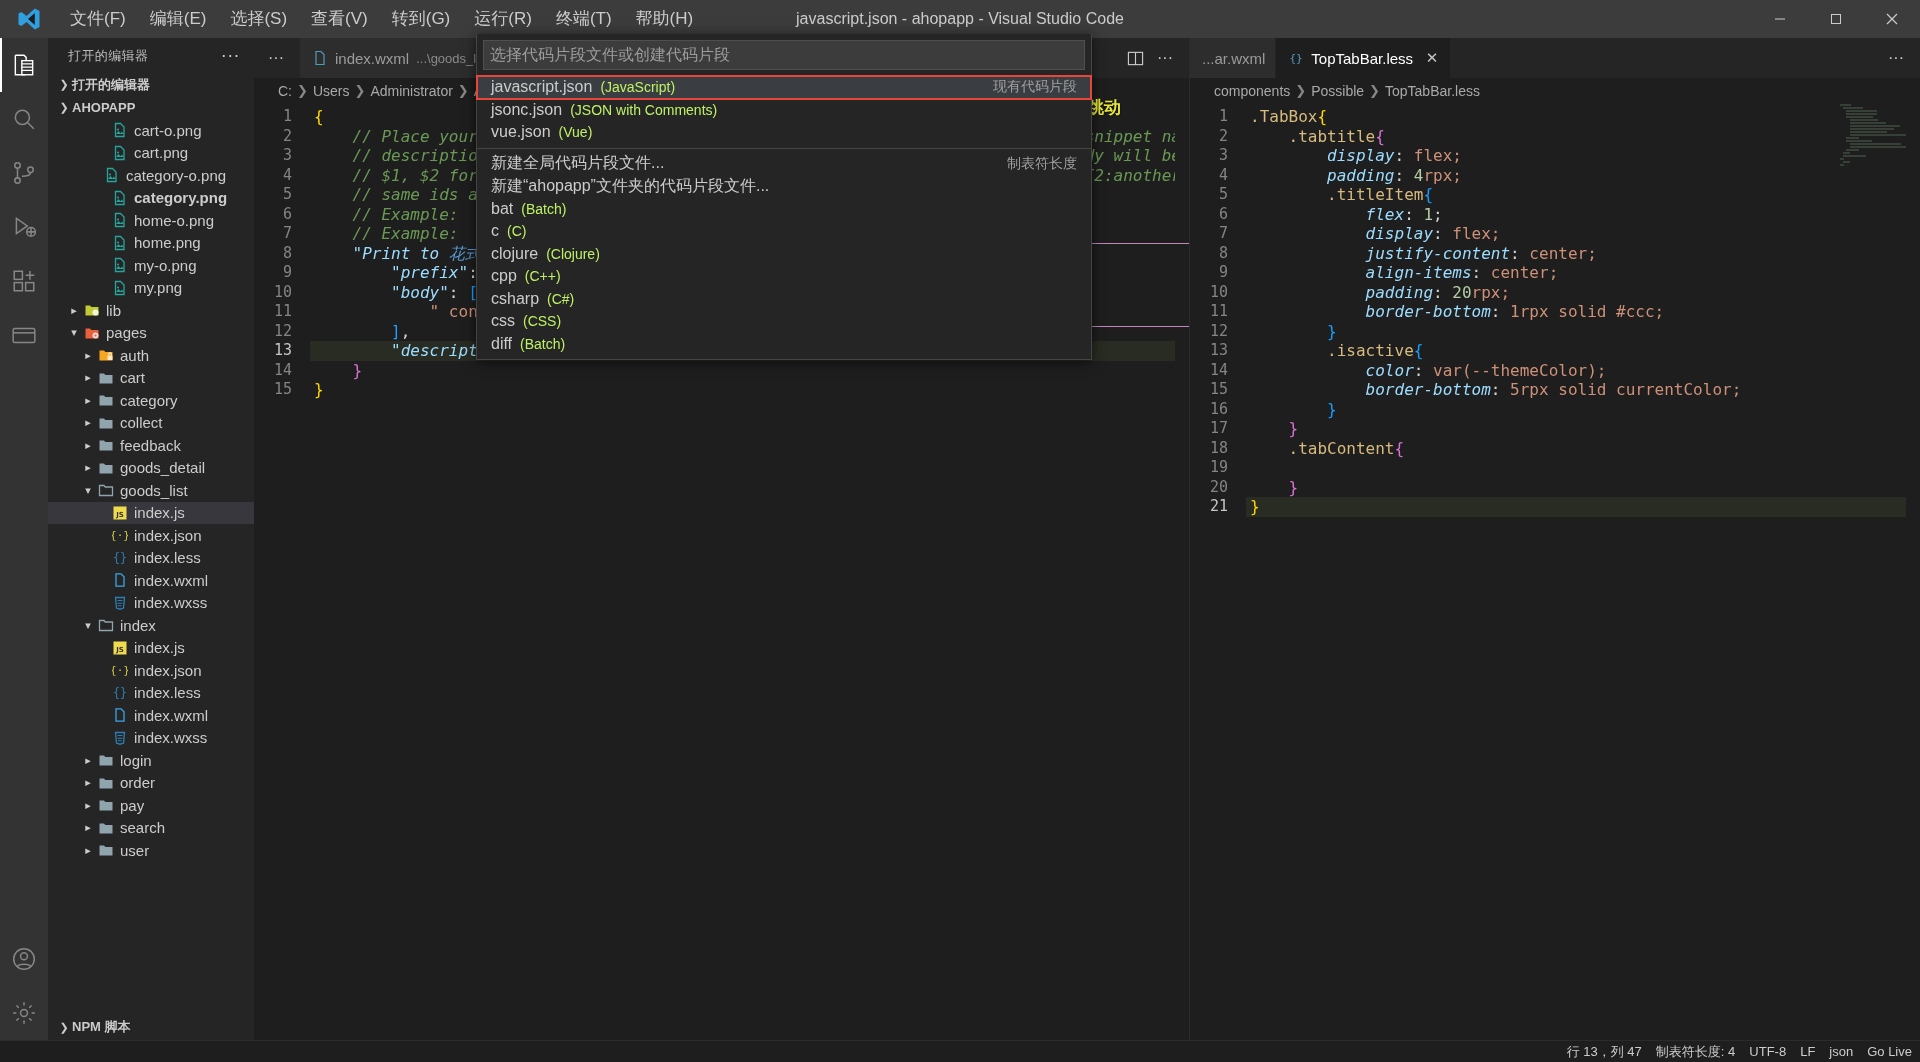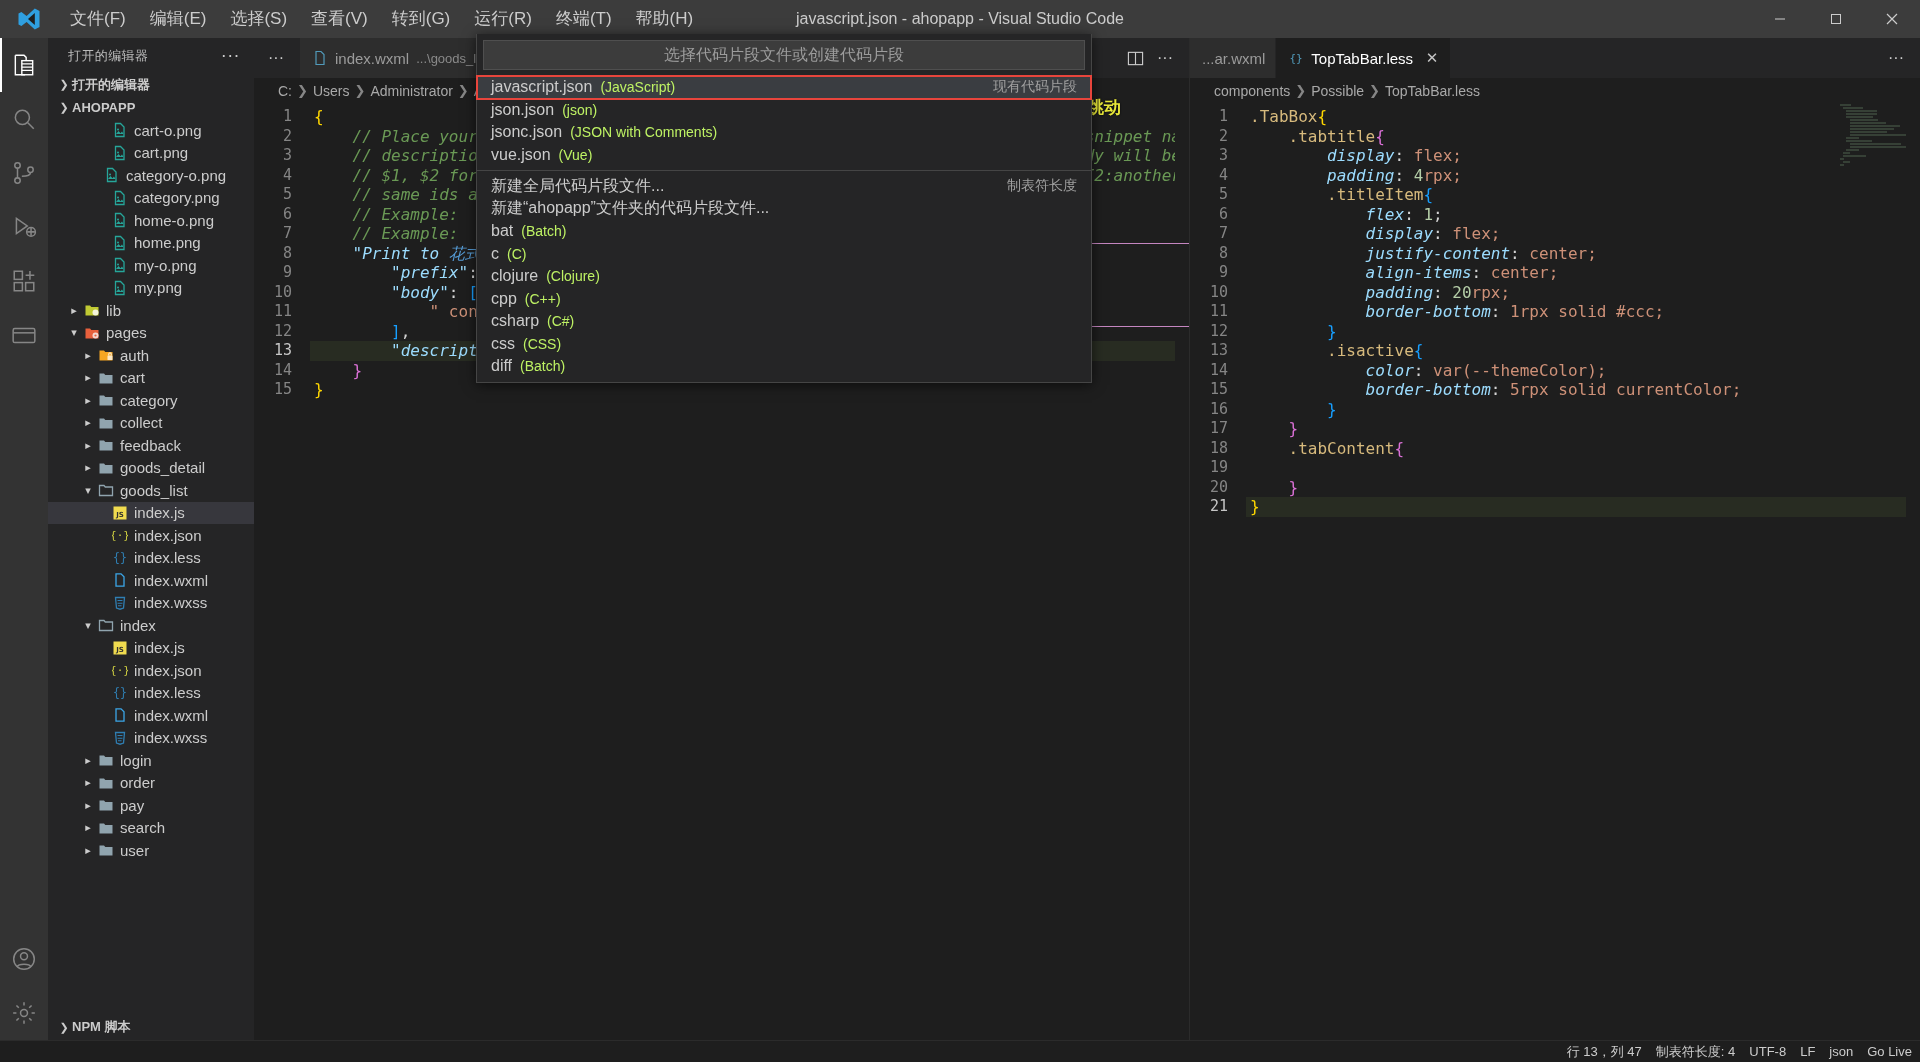--- a/index.html
+++ b/index.html
@@ -139,21 +139,21 @@
 
   
   .quickpick {
     position: absolute; left: 476px; top: 34px; width: 616px;
     background: #252526; box-shadow: 0 2px 12px rgba(0,0,0,.6); z-index: 100;
     border: 1px solid #454545; border-top: none;
   }
   .qp-inputwrap { padding: 6px; background: #252526; }
   .qp-input {
     width: 100%; height: 30px; background: #3c3c3c; border: 1px solid #4f4f4f; color: #84cc16;
-    font-size: 16px; padding: 0 6px; outline: none; font-family: "Liberation Sans", sans-serif; text-align: center;
+    font-size: 16px; padding: 0 6px; outline: none; font-family: "Liberation Sans", sans-serif;
   }
   .qp-input::placeholder { color: #9c9c9c; }
   .qp-list { background: #252526; padding-bottom: 4px; }
   .qp-row {
     height: 22.5px; display: flex; align-items: center; padding: 0 14px;
     font-size: 16px; color: #cccccc; white-space: nowrap; position: relative;
   }
   .qp-row.boxed { outline: 2px solid #e8453c; outline-offset: -1px; background: #3a3d41; }
   .qp-row .desc { color: #bef264; font-size: 14px; margin-left: 8px; }
   .qp-row .right { margin-left: auto; color: #a0a0a0; font-size: 14px; }
@@ -314,21 +314,21 @@
             <span class="chev blank"> </span>
             <span class="ficon">
               <svg width="16" height="16" viewBox="0 0 16 16">
                 <path d="M3.5 1.5h5l3.5 3.5v9.5h-8.5z" fill="none" stroke="#26a69a" stroke-width="1.3"></path>
                 <circle cx="6" cy="7.5" r="1" fill="#26a69a"></circle>
                 <path d="M4 12 l2.5-3 2 2.2 1.5-1.6 1.5 2.4z" fill="#26a69a"></path>
               </svg>
             </span>
             <span class="lbl">category-o.png</span>
           </div>
-          <div class="row" style="padding-left: 46px;">
+          <div class="row" style="padding-left: 46px; font-weight: bold;">
             <span class="chev blank"> </span>
             <span class="ficon">
               <svg width="16" height="16" viewBox="0 0 16 16">
                 <path d="M3.5 1.5h5l3.5 3.5v9.5h-8.5z" fill="none" stroke="#26a69a" stroke-width="1.3"></path>
                 <circle cx="6" cy="7.5" r="1" fill="#26a69a"></circle>
                 <path d="M4 12 l2.5-3 2 2.2 1.5-1.6 1.5 2.4z" fill="#26a69a"></path>
               </svg>
             </span>
             <span class="lbl">category.png</span>
           </div>
@@ -804,24 +804,20 @@
     <div class="qp-inputwrap">
       <input class="qp-input" type="text" placeholder="选择代码片段文件或创建代码片段" style="">
     </div>
     <div class="qp-list" id="qp-list">
         <div class="qp-row boxed">
           <span>javascript.json</span>
           <span class="desc">(JavaScript)</span>
           <span class="right">现有代码片段</span>
         </div>
         <div class="qp-row">
-          <span>json.json</span>
-          <span class="desc">(json)</span>
-        </div>
-        <div class="qp-row">
           <span>jsonc.json</span>
           <span class="desc">(JSON with Comments)</span>
         </div>
         <div class="qp-row">
           <span>vue.json</span>
           <span class="desc">(Vue)</span>
         </div>
         <div class="qp-sep"></div>
         <div class="qp-row">
           <span>新建全局代码片段文件...</span>

